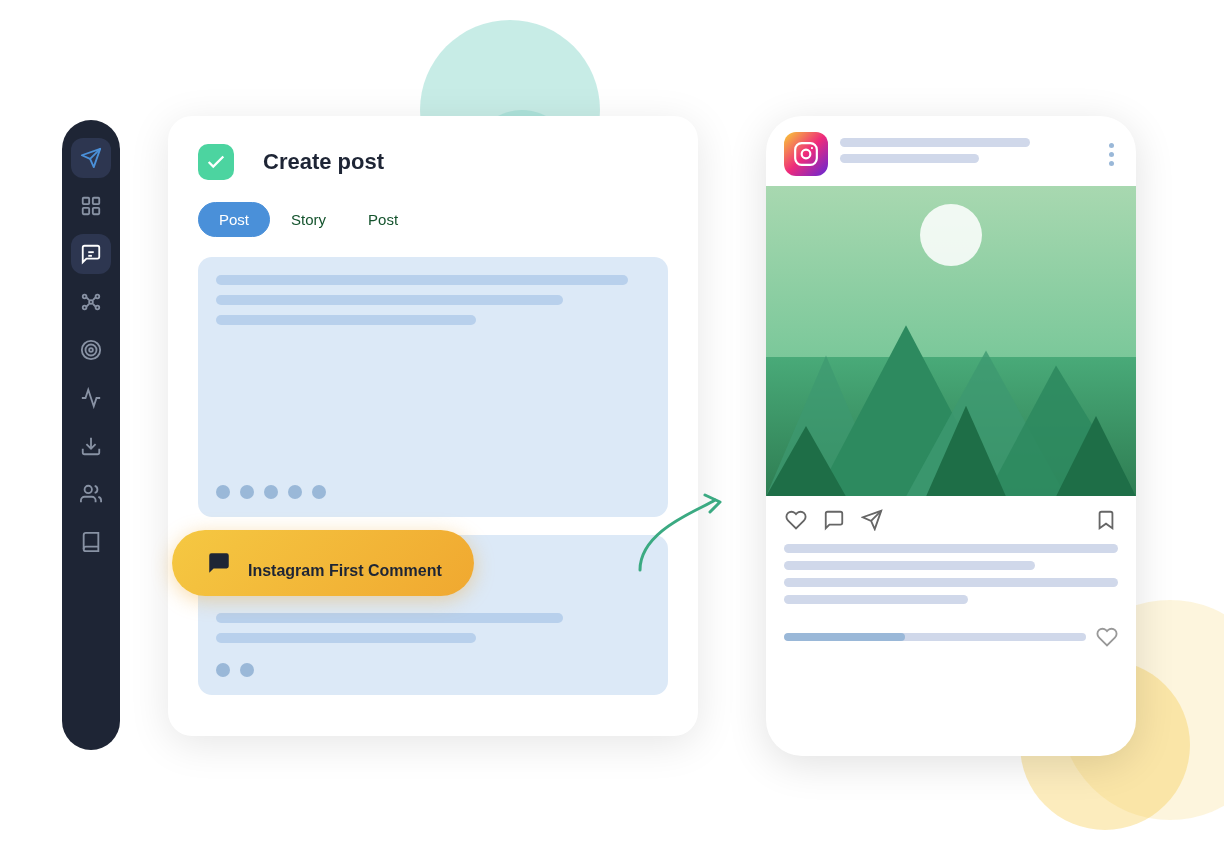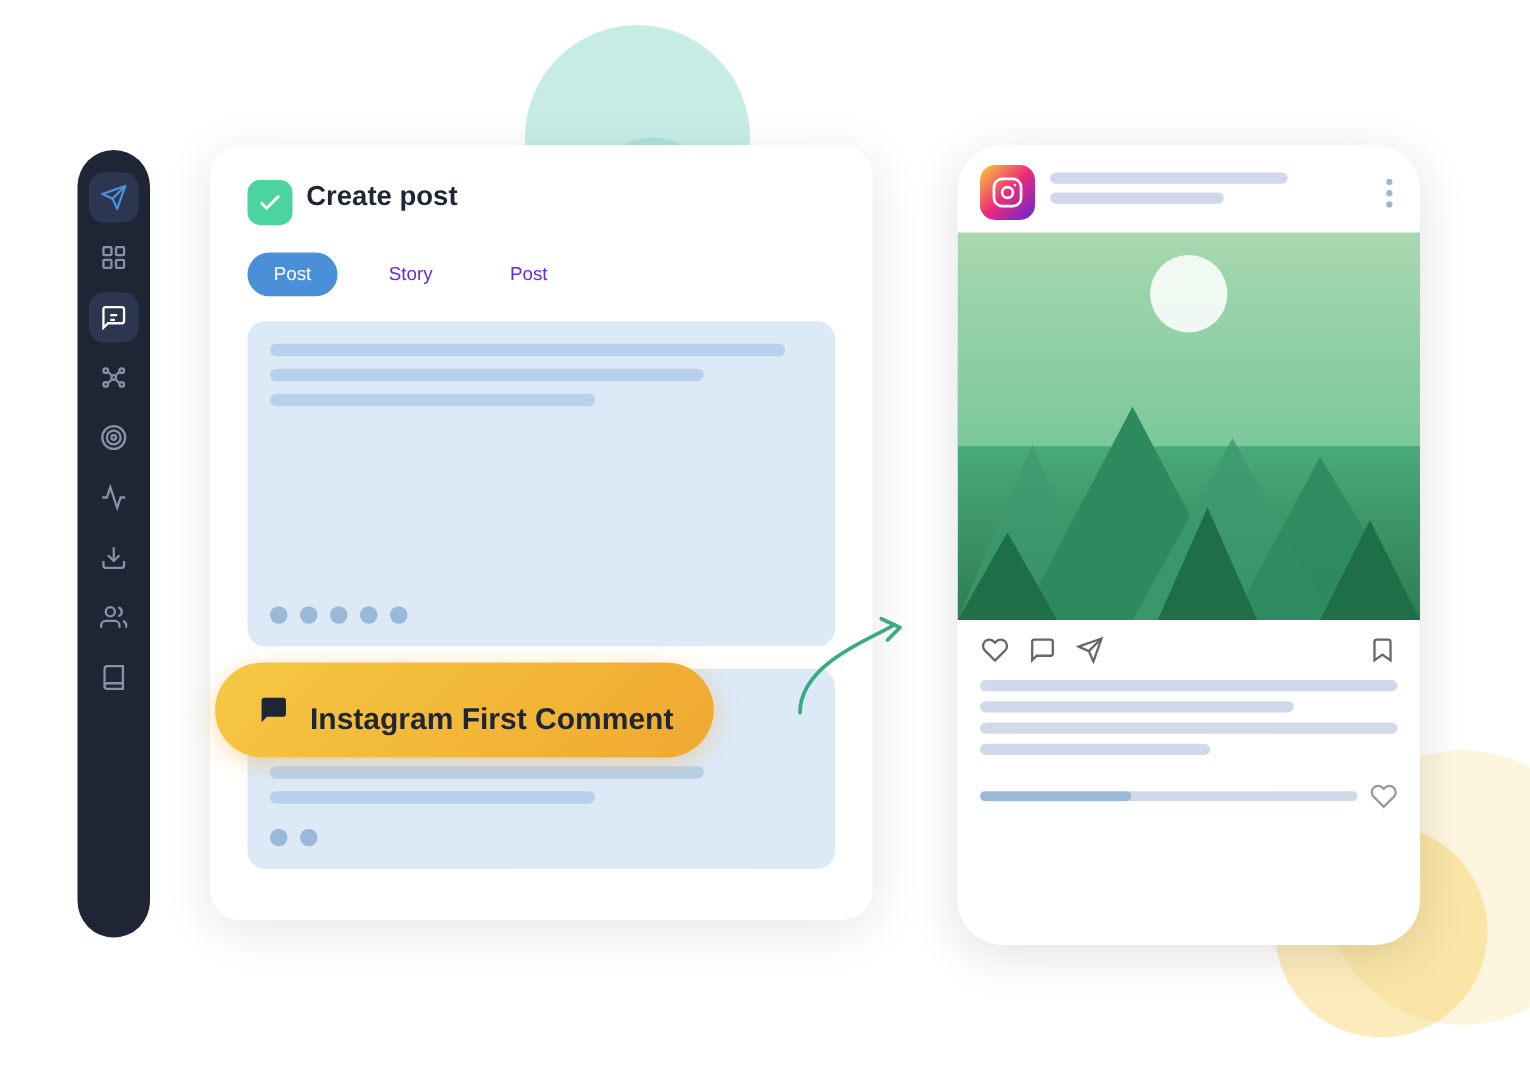--- a/index.html
+++ b/index.html
@@ -65,21 +65,22 @@
       height: 620px;
       background: #ffffff;
       border-radius: 24px;
       box-shadow: 0 8px 40px rgba(0,0,0,0.10);
       padding: 28px 30px;
       z-index: 5;
     }
 
     .card-header {
       display: flex;
-      gap: 11px;
+      align-items: center;
+      gap: 29px;
       margin-bottom: 22px;
     }
 
     .card-icon {
       width: 36px;
       height: 36px;
       background: #4cd4a0;
       border-radius: 10px;
       display: flex;
       align-items: center;
@@ -88,42 +89,42 @@
 
     .card-title {
       font-size: 22px;
       font-weight: 700;
       color: #1e2535;
     }
 
     
     .tabs {
       display: flex;
-      gap: 20px;
+      gap: 0;
       margin-bottom: 20px;
     }
 
     .tab {
       padding: 8px 20px;
       border-radius: 20px;
       font-size: 15px;
       font-weight: 500;
       cursor: pointer;
       border: 1.5px solid transparent;
     }
 
     .tab.active {
       background: #4a90d9;
       color: #ffffff;
       border-color: #4a90d9;
     }
 
     .tab.inactive {
       background: transparent;
-      color: #6d28d9;
+      color: #14532d;
       border-color: transparent;
     }
 
     
     .post-content-area {
       background: #dce9f7;
       border-radius: 14px;
       padding: 18px;
       margin-bottom: 18px;
       height: 260px;
@@ -194,21 +195,21 @@
 
     .badge-icon {
       width: 30px;
       height: 30px;
       display: flex;
       align-items: center;
       justify-content: center;
     }
 
     .badge-text {
-      font-size: 24px;
+      font-size: 16px;
       font-weight: 800;
       color: #1e2535;
       white-space: nowrap;
       margin-top: 16px;
     }
 
     
     .arrow-svg {
       position: absolute;
       left: 620px;

